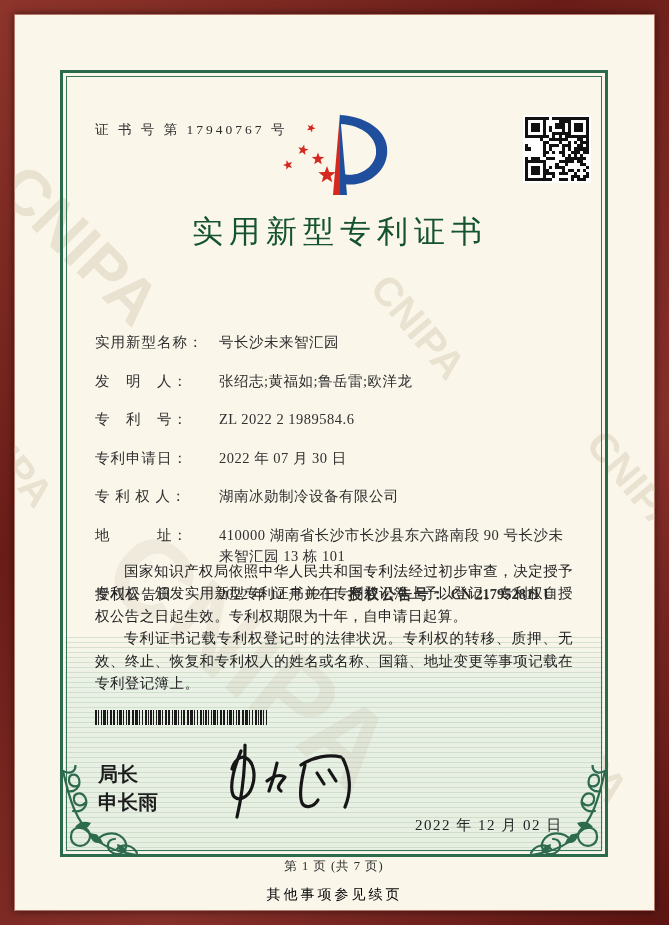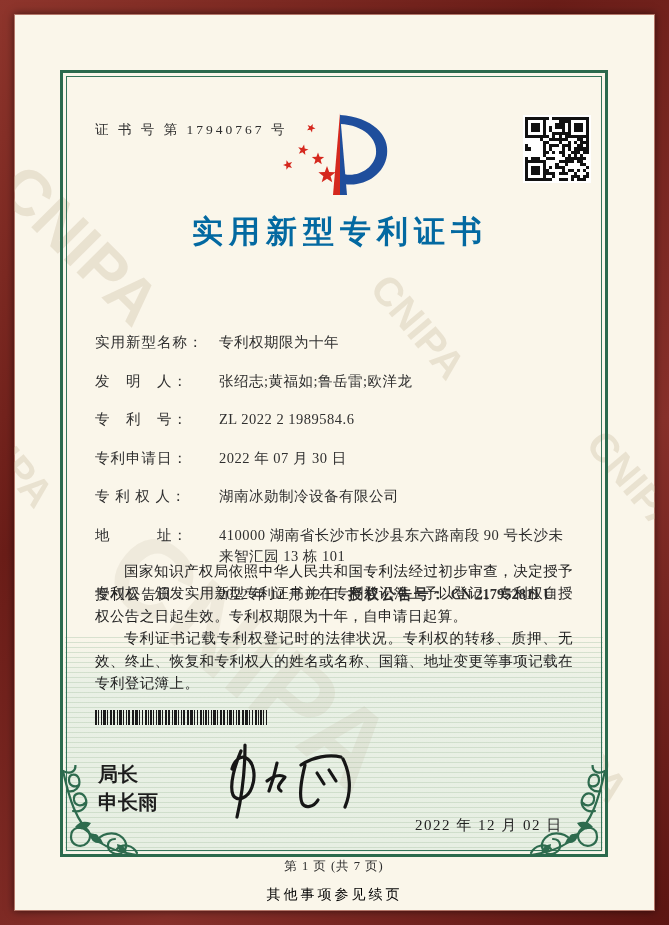--- a/index.html
+++ b/index.html
@@ -21,21 +21,21 @@
       linear-gradient(180deg, rgba(233,240,229,0) 0%, #e9f0e5 22%, #e7efe3 100%);}
   .content{position:absolute;inset:0;z-index:3;}
   .corner-orn{position:absolute;z-index:4;width:96px;height:96px;}
   .orn-bl{left:-6px;bottom:-7px;}
   .orn-br{right:-6px;bottom:-7px;transform:scaleX(-1);}
   
   .cert-no{position:absolute;left:32px;top:48px;font-size:13.5px;letter-spacing:3px;color:#2e2e2e;}
   .logo{position:absolute;left:calc(50% - 60px);top:34px;width:120px;height:92px;}
   .qr{position:absolute;right:14px;top:42px;width:64px;height:64px;background:#fff;padding:2px;}
   .title{position:absolute;left:12px;right:0;top:138px;text-align:center;
-    font-size:31px;font-weight:700;letter-spacing:6px;color:#0369a1;}
+    font-size:31px;font-weight:400;letter-spacing:6px;color:#14532d;}
   
   .fields{position:absolute;left:32px;right:30px;top:259px;font-size:14.5px;color:#2f2f2f;}
   .frow{display:flex;margin-bottom:17.5px;line-height:21px;position:relative;}
   .flabel{flex:0 0 124px;letter-spacing:1px;white-space:nowrap;}
   .fvalue{flex:1;letter-spacing:.5px;}
   .grant-right{position:absolute;left:253px;top:0;white-space:nowrap;font-weight:bold;}
   .grant-right .flabel{letter-spacing:2px;}
   
   .bodytext{position:absolute;left:32px;right:32px;top:487px;font-size:14.5px;
     line-height:22.4px;color:#222;text-align:justify;letter-spacing:.4px;}
@@ -278,21 +278,21 @@
               <rect x="1" y="15" width="5" height="5" fill="#fff"></rect>
               <rect x="2" y="16" width="3" height="3" fill="#111"></rect>
             </svg>
         </div>
 
         <div class="title">实用新型专利证书</div>
 
         <div class="fields">
           <div class="frow">
             <span class="flabel">实用新型名称：</span>
-            <span class="fvalue">专利权期限为十年</span>
+            <span class="fvalue">号长沙未来智汇园</span>
           </div>
           <div class="frow">
             <span class="flabel">发　明　人：</span>
             <span class="fvalue">张绍志;黄福如;鲁岳雷;欧洋龙</span>
           </div>
           <div class="frow">
             <span class="flabel">专　利　号：</span>
             <span class="fvalue">ZL 2022 2 1989584.6</span>
           </div>
           <div class="frow">

